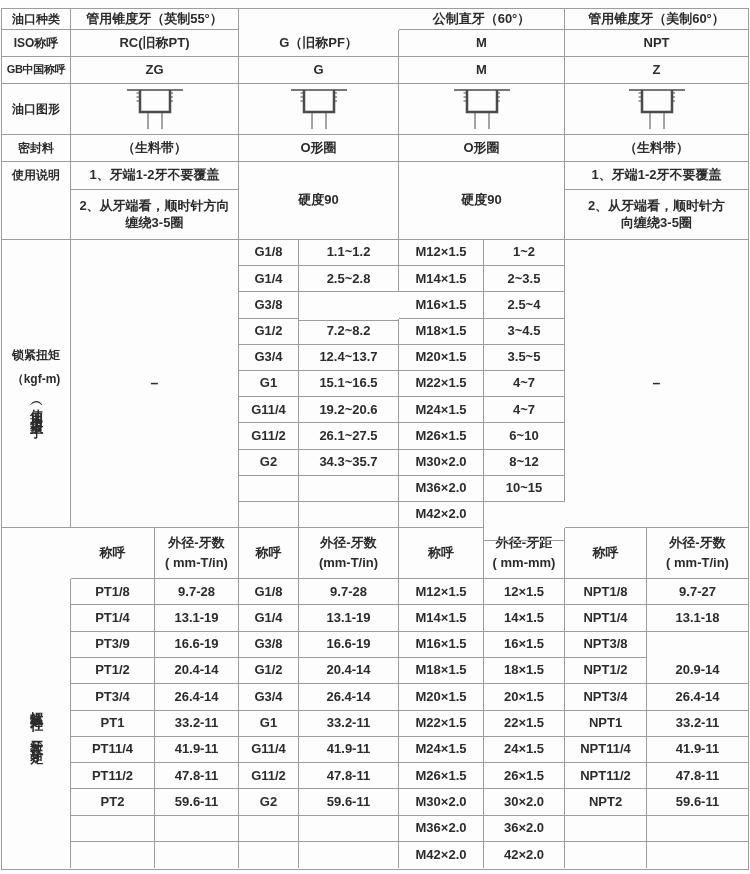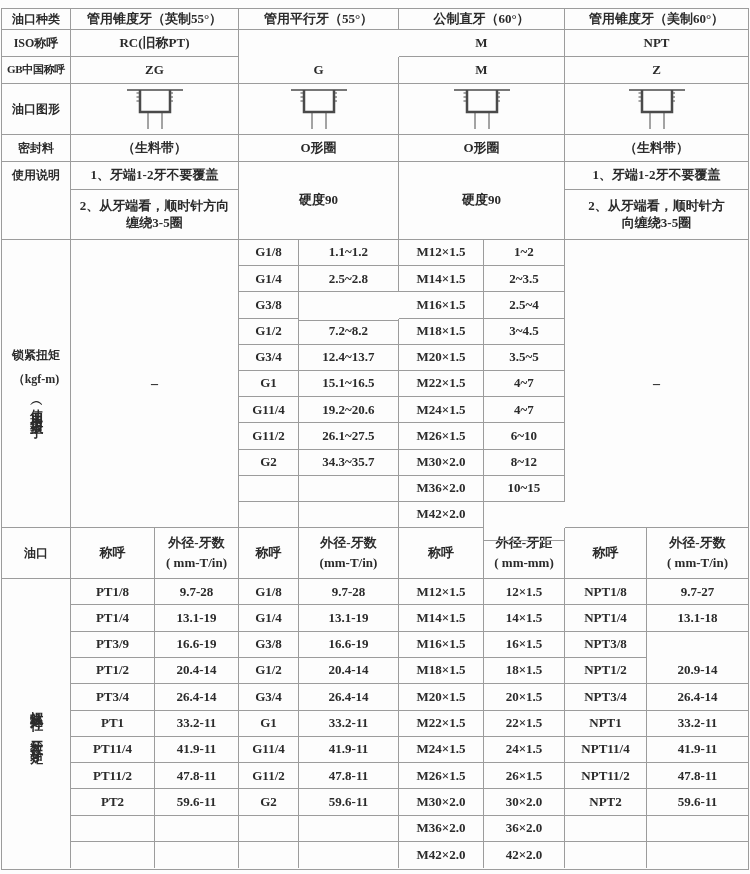--- a/index.html
+++ b/index.html
@@ -1,19 +1,19 @@
 <!DOCTYPE html>
 <html><head>
 <meta charset="utf-8">
 <style>
   :root{ --bd:#9c9c9c; --tx:#2b2b2b; }
   html,body{margin:0;padding:0;}
   body{background:#fdfdfd;}
   .sheet{position:relative;width:750px;height:874px;background:#fdfdfd;
-         font-family:Liberation Serif, serif;font-weight:700;color:var(--tx);}
+         font-family:Liberation Sans, sans-serif;font-weight:700;color:var(--tx);}
   .tbl{position:absolute;left:1px;top:8px;width:746px;height:860px;border:1px solid var(--bd);}
   .grid{display:grid;width:746px;height:860px;box-sizing:border-box;
         grid-template-columns:69px 84px 84px 60px 100px 85px 81px 82px 101px;
         grid-template-rows:21px 27px 27px 51px 27px 28px 50px repeat(11,26.2px) 51px repeat(11,26.3px);}
   .c{border-right:1px solid var(--bd);border-bottom:1px solid var(--bd);
      display:flex;align-items:center;justify-content:center;text-align:center;
      font-size:13px;line-height:1.25;overflow:hidden;box-sizing:border-box;}
   .br0{border-right:none;}
   .bb0{border-bottom:none;}
   .lab{font-size:12px;}
@@ -29,26 +29,26 @@
 </style>
 </head>
 <body>
 
 <div class="sheet">
   <div class="tbl">
     <div class="grid">
 
       <div class="c lab" style="grid-area:1/1/2/2">油口种类</div>
       <div class="c" style="grid-area:1/2/2/4">管用锥度牙（英制55°）</div>
-      <div class="c" style="grid-area:1/4/2/6">管用平行牙（55°）</div>
       <div class="c" style="grid-area:1/6/2/8">公制直牙（60°）</div>
       <div class="c br0" style="grid-area:1/8/2/10">管用锥度牙（美制60°）</div>
 
       <div class="c lab" style="grid-area:2/1/3/2">ISO称呼</div>
       <div class="c" style="grid-area:2/2/3/4">RC(旧称PT)</div>
+      <div class="c" style="grid-area:2/4/3/6">G（旧称PF）</div>
       <div class="c" style="grid-area:2/6/3/8">M</div>
       <div class="c br0" style="grid-area:2/8/3/10">NPT</div>
 
       <div class="c lab s11" style="grid-area:3/1/4/2">GB中国称呼</div>
       <div class="c" style="grid-area:3/2/4/4">ZG</div>
       <div class="c" style="grid-area:3/4/4/6">G</div>
       <div class="c" style="grid-area:3/6/4/8">M</div>
       <div class="c br0" style="grid-area:3/8/4/10">Z</div>
 
       <div class="c lab" style="grid-area:4/1/5/2">油口图形</div>
@@ -106,21 +106,20 @@
       </div>
 
       <div class="c lab tq" style="grid-area:8/1/19/2">
         <span>锁紧扭矩</span>
         <span>（kgf-m)</span>
         <span class="vtext">（使用扭力扳手）</span>
       </div>
       <div class="c dash" style="grid-area:8/2/19/4">–</div>
       <div class="c dash br0" style="grid-area:8/8/19/10">–</div>
 
-      <div class="c lab" style="grid-area:19/1/20/2">油口</div>
       <div class="c" style="grid-area:19/2/20/3">称呼</div>
       <div class="c hd2" style="grid-area:19/3/20/4">
         <span>外径-牙数</span>
         <span>( mm-T/in)</span>
       </div>
       <div class="c" style="grid-area:19/4/20/5">称呼</div>
       <div class="c hd2" style="grid-area:19/5/20/6">
         <span>外径-牙数</span>
         <span>(mm-T/in)</span>
       </div>

